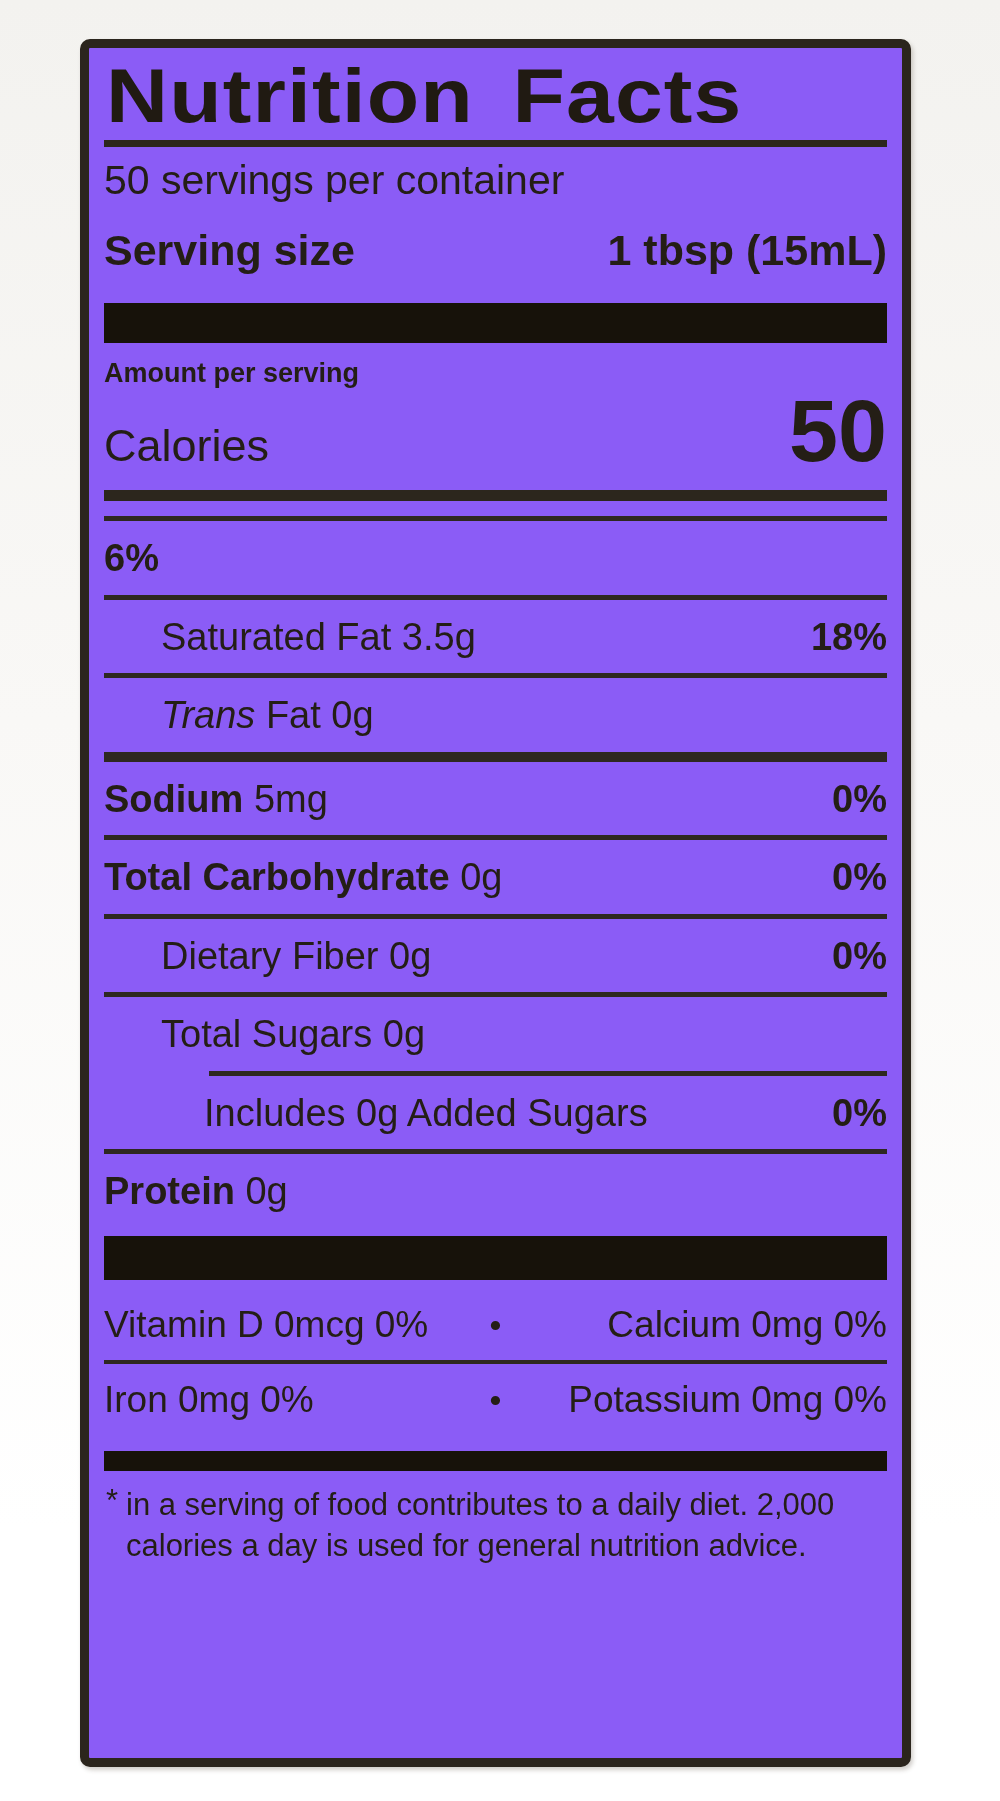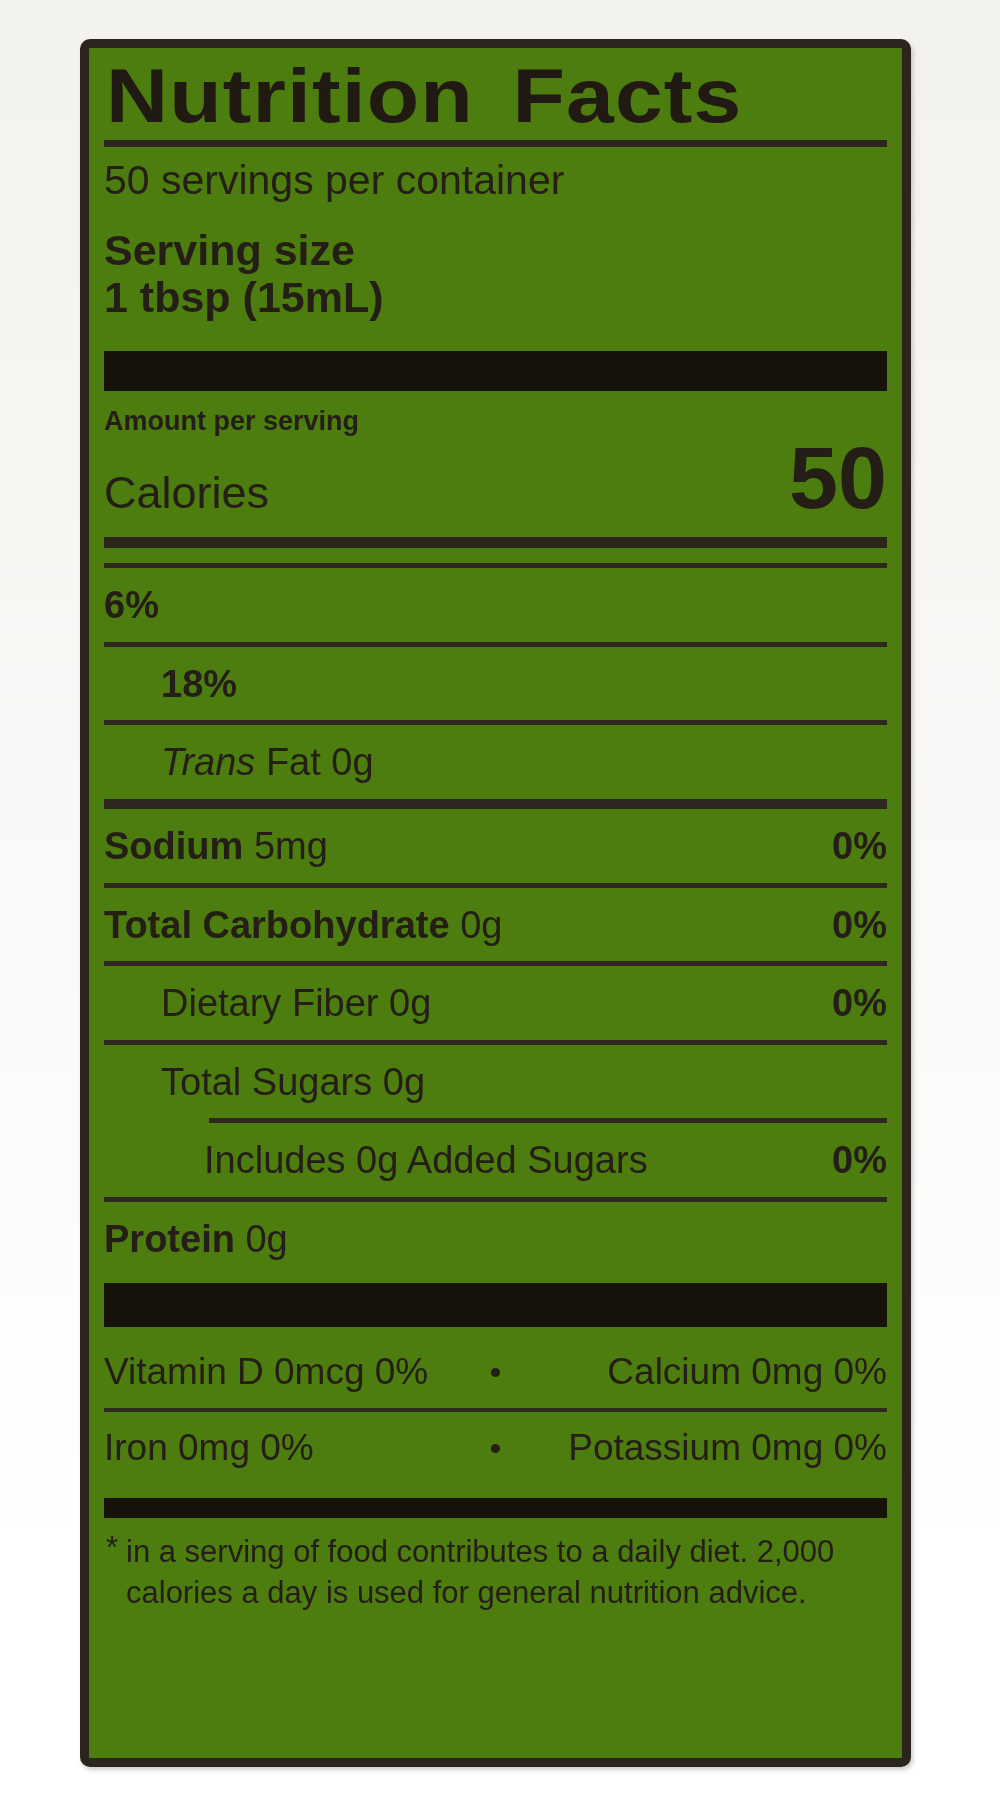--- a/index.html
+++ b/index.html
@@ -3,34 +3,34 @@
 <meta charset="utf-8">
 <style>
   html,body{margin:0;padding:0;}
   body{
     width:1000px;height:1801px;position:relative;overflow:hidden;
     background:linear-gradient(180deg,#f3f2ef 0%,#f9f8f6 40%,#ffffff 85%);
     font-family:"Liberation Sans",sans-serif;color:#241e16;
   }
   .label{
     position:absolute;left:80px;top:39px;width:831px;height:1728px;
-    box-sizing:border-box;background:#4d7c0f;
+    box-sizing:border-box;background:#8b5cf6;
     border:9px solid #2b251d;border-radius:10px;
     padding:0 15px;box-shadow:2px 3px 4px rgba(70,60,45,.25);
   }
   .title{
     font-size:76px;font-weight:bold;line-height:1;letter-spacing:1px;word-spacing:12px;
     transform:scaleX(1.13);transform-origin:left center;
     margin:10px 0 0 2px;white-space:nowrap;color:#201a12;
   }
   .rule{background:#2c261d;}
   .rule-title{height:7px;margin-top:6px;}
   .servings{font-size:41px;line-height:1.15;margin-top:10px;}
   .serving-row{display:flex;justify-content:space-between;align-items:baseline;
-    font-size:43px;font-weight:bold;line-height:1.1;margin-top:23px;flex-direction:column;}
+    font-size:43px;font-weight:bold;line-height:1.1;margin-top:23px;}
   .bar{background:#17120a;}
   .bar-1{height:40px;margin-top:29px;}
   .aps{font-size:27px;font-weight:bold;margin-top:16px;line-height:1.1;}
   .calories-row{display:flex;justify-content:space-between;align-items:baseline;margin-top:2px;}
   .cal-label{font-size:45px;font-weight:normal;line-height:1;}
   .cal-value{font-size:88px;font-weight:bold;line-height:.92;}
   .rule-medium{height:11px;margin-top:18px;}
   .dv-header{font-size:27px;font-weight:bold;text-align:right;margin-top:20px;line-height:1.1;}
   #rows{margin-top:15px;}
   .sep{height:5px;background:#2e2820;}
@@ -75,20 +75,21 @@
     <span class="cal-value">50</span>
   </div>
   <div class="rule rule-medium"></div>
   <div id="rows">
       <div class="sep"></div>
       <div class="nrow">
         <span class="dv">6%</span>
       </div>
       <div class="sep"></div>
       <div class="nrow ind1">
+        <span class="nname"><span>Saturated Fat 3.5g</span></span>
         <span class="dv">18%</span>
       </div>
       <div class="sep"></div>
       <div class="nrow ind1">
         <span class="nname"><span class="i">Trans</span><span> Fat 0g</span></span>
       </div>
       <div class="sep"></div>
       <div class="sep"></div>
       <div class="nrow">
         <span class="nname"><span class="b">Sodium </span><span>5mg</span></span>

